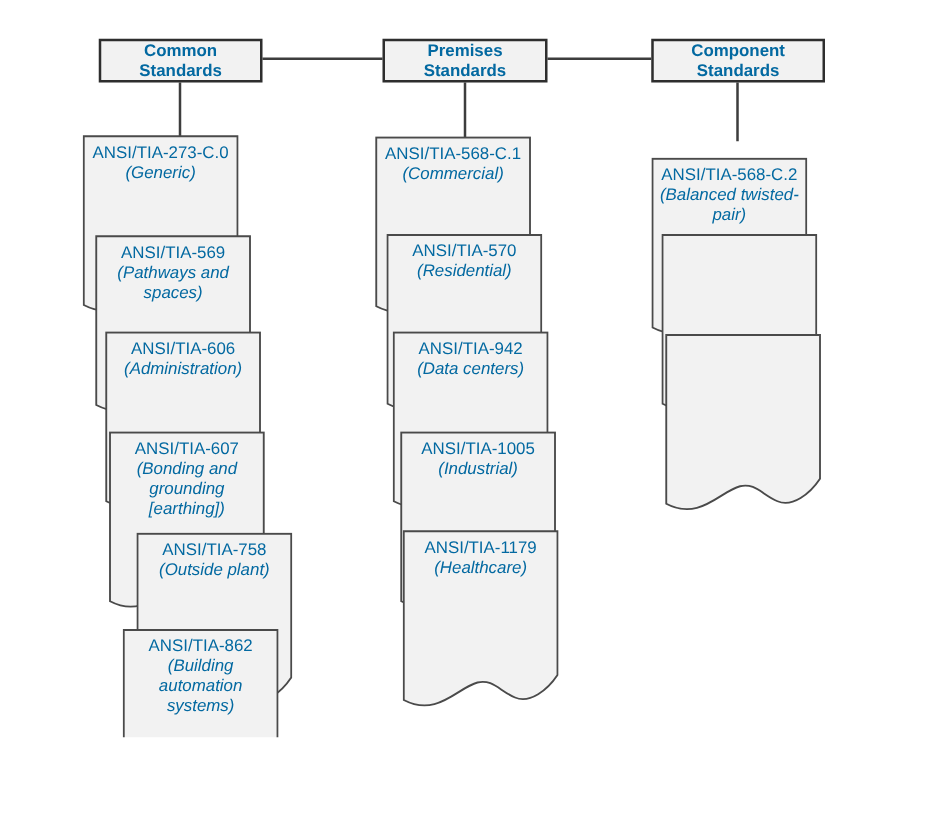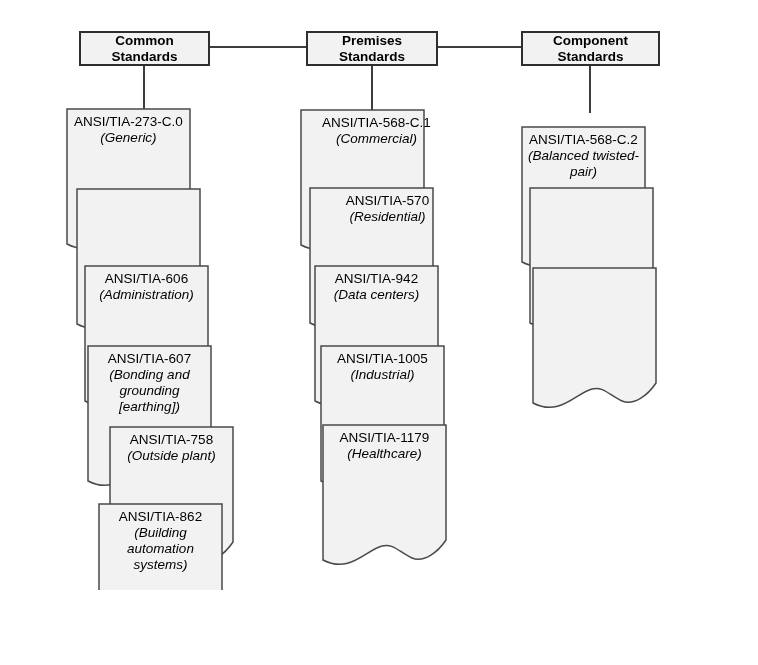--- a/index.html
+++ b/index.html
@@ -1,18 +1,18 @@
 <!DOCTYPE html>
 <html style="--card-fill: #f2f2f2; --card-border: #4a4a4a; --header-border: #2e2e2e; --line: #3d3d3d;"><head>
 <meta charset="utf-8">
 <style>
   html,body{margin:0;padding:0;background:#ffffff;}
   .canvas{
     position:relative;width:758px;height:590px;background:#ffffff;overflow:hidden;
-    font-family:"Liberation Sans", sans-serif;color:#000000;
+    font-family:"Liberation Sans", sans-serif;color:#0369a1;
   }
   .hline{position:absolute;height:2px;background:var(--line,#3d3d3d);z-index:1;}
   .vline{position:absolute;width:2px;background:var(--line,#3d3d3d);z-index:1;}
   .header-box{
     position:absolute;top:31px;height:35px;z-index:3;
     background:var(--card-fill,#f2f2f2);border:2px solid var(--header-border,#2e2e2e);
     box-sizing:border-box;
     display:flex;align-items:center;justify-content:center;text-align:center;
     font-weight:bold;font-size:13.5px;line-height:16px;white-space:pre-line;
   }
@@ -49,20 +49,24 @@
     </svg>
     <div class="doc-text">
       <div class="doc-title">ANSI/TIA-273-C.0</div>
       <div class="doc-sub">(Generic)</div>
     </div>
   </div>
       <div class="doc-card" style="left: 76px; top: 188px;">
     <svg width="125" height="150" viewBox="0 0 125 150">
       <path d="M1 1 H124 V116 C116 128 102 139 90 134 C78 129 72 119 60 122 C44 126 28 150 1 136 Z" style="fill:var(--card-fill,#f2f2f2);stroke:var(--card-border,#4a4a4a);stroke-width:1.5;"></path>
     </svg>
+    <div class="doc-text">
+      <div class="doc-title">ANSI/TIA-569</div>
+      <div class="doc-sub">(Pathways and spaces)</div>
+    </div>
   </div>
       <div class="doc-card" style="left: 84px; top: 265px;">
     <svg width="125" height="150" viewBox="0 0 125 150">
       <path d="M1 1 H124 V116 C116 128 102 139 90 134 C78 129 72 119 60 122 C44 126 28 150 1 136 Z" style="fill:var(--card-fill,#f2f2f2);stroke:var(--card-border,#4a4a4a);stroke-width:1.5;"></path>
     </svg>
     <div class="doc-text">
       <div class="doc-title">ANSI/TIA-606</div>
       <div class="doc-sub">(Administration)</div>
     </div>
   </div>
@@ -88,30 +92,30 @@
     <svg width="125" height="150" viewBox="0 0 125 150">
       <path d="M1 1 H124 V116 C116 128 102 139 90 134 C78 129 72 119 60 122 C44 126 28 150 1 136 Z" style="fill:var(--card-fill,#f2f2f2);stroke:var(--card-border,#4a4a4a);stroke-width:1.5;"></path>
     </svg>
     <div class="doc-text">
       <div class="doc-title">ANSI/TIA-862</div>
       <div class="doc-sub">(Building automation systems)</div>
     </div>
   </div>
     </div>
   <div>
-      <div class="doc-card" style="left: 300px; top: 109px; padding-left: 28px;">
+      <div class="doc-card" style="left: 300px; top: 109px;">
     <svg width="125" height="150" viewBox="0 0 125 150">
       <path d="M1 1 H124 V116 C116 128 102 139 90 134 C78 129 72 119 60 122 C44 126 28 150 1 136 Z" style="fill:var(--card-fill,#f2f2f2);stroke:var(--card-border,#4a4a4a);stroke-width:1.5;"></path>
     </svg>
     <div class="doc-text">
       <div class="doc-title">ANSI/TIA-568-C.1</div>
       <div class="doc-sub">(Commercial)</div>
     </div>
   </div>
-      <div class="doc-card" style="left: 309px; top: 187px; padding-left: 32px;">
+      <div class="doc-card" style="left: 309px; top: 187px;">
     <svg width="125" height="150" viewBox="0 0 125 150">
       <path d="M1 1 H124 V116 C116 128 102 139 90 134 C78 129 72 119 60 122 C44 126 28 150 1 136 Z" style="fill:var(--card-fill,#f2f2f2);stroke:var(--card-border,#4a4a4a);stroke-width:1.5;"></path>
     </svg>
     <div class="doc-text">
       <div class="doc-title">ANSI/TIA-570</div>
       <div class="doc-sub">(Residential)</div>
     </div>
   </div>
       <div class="doc-card" style="left: 314px; top: 265px;">
     <svg width="125" height="150" viewBox="0 0 125 150">

